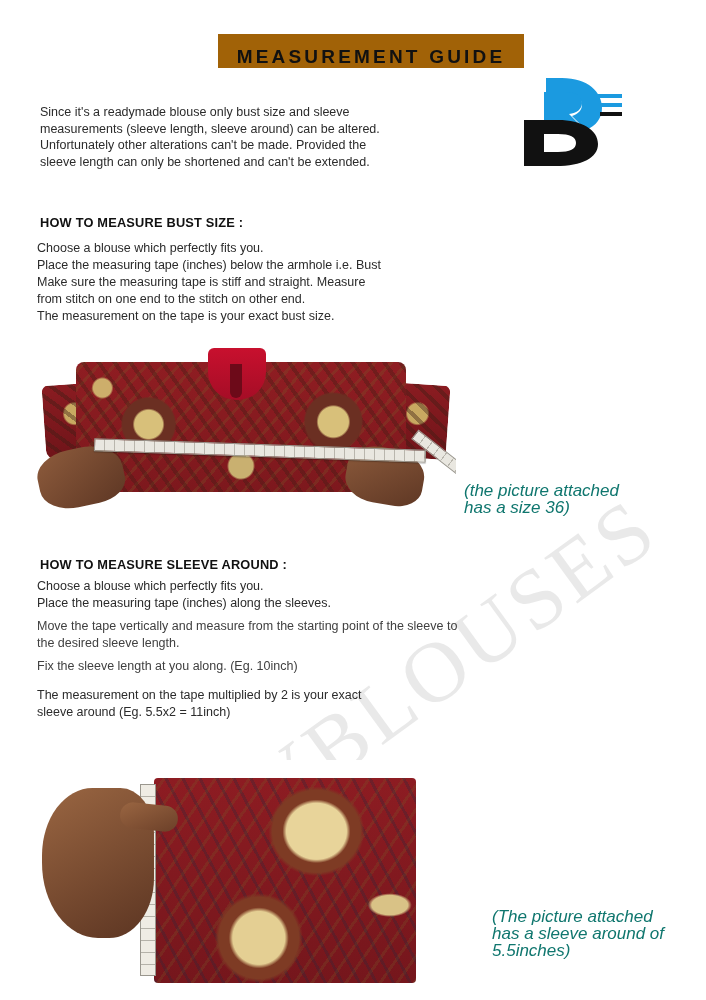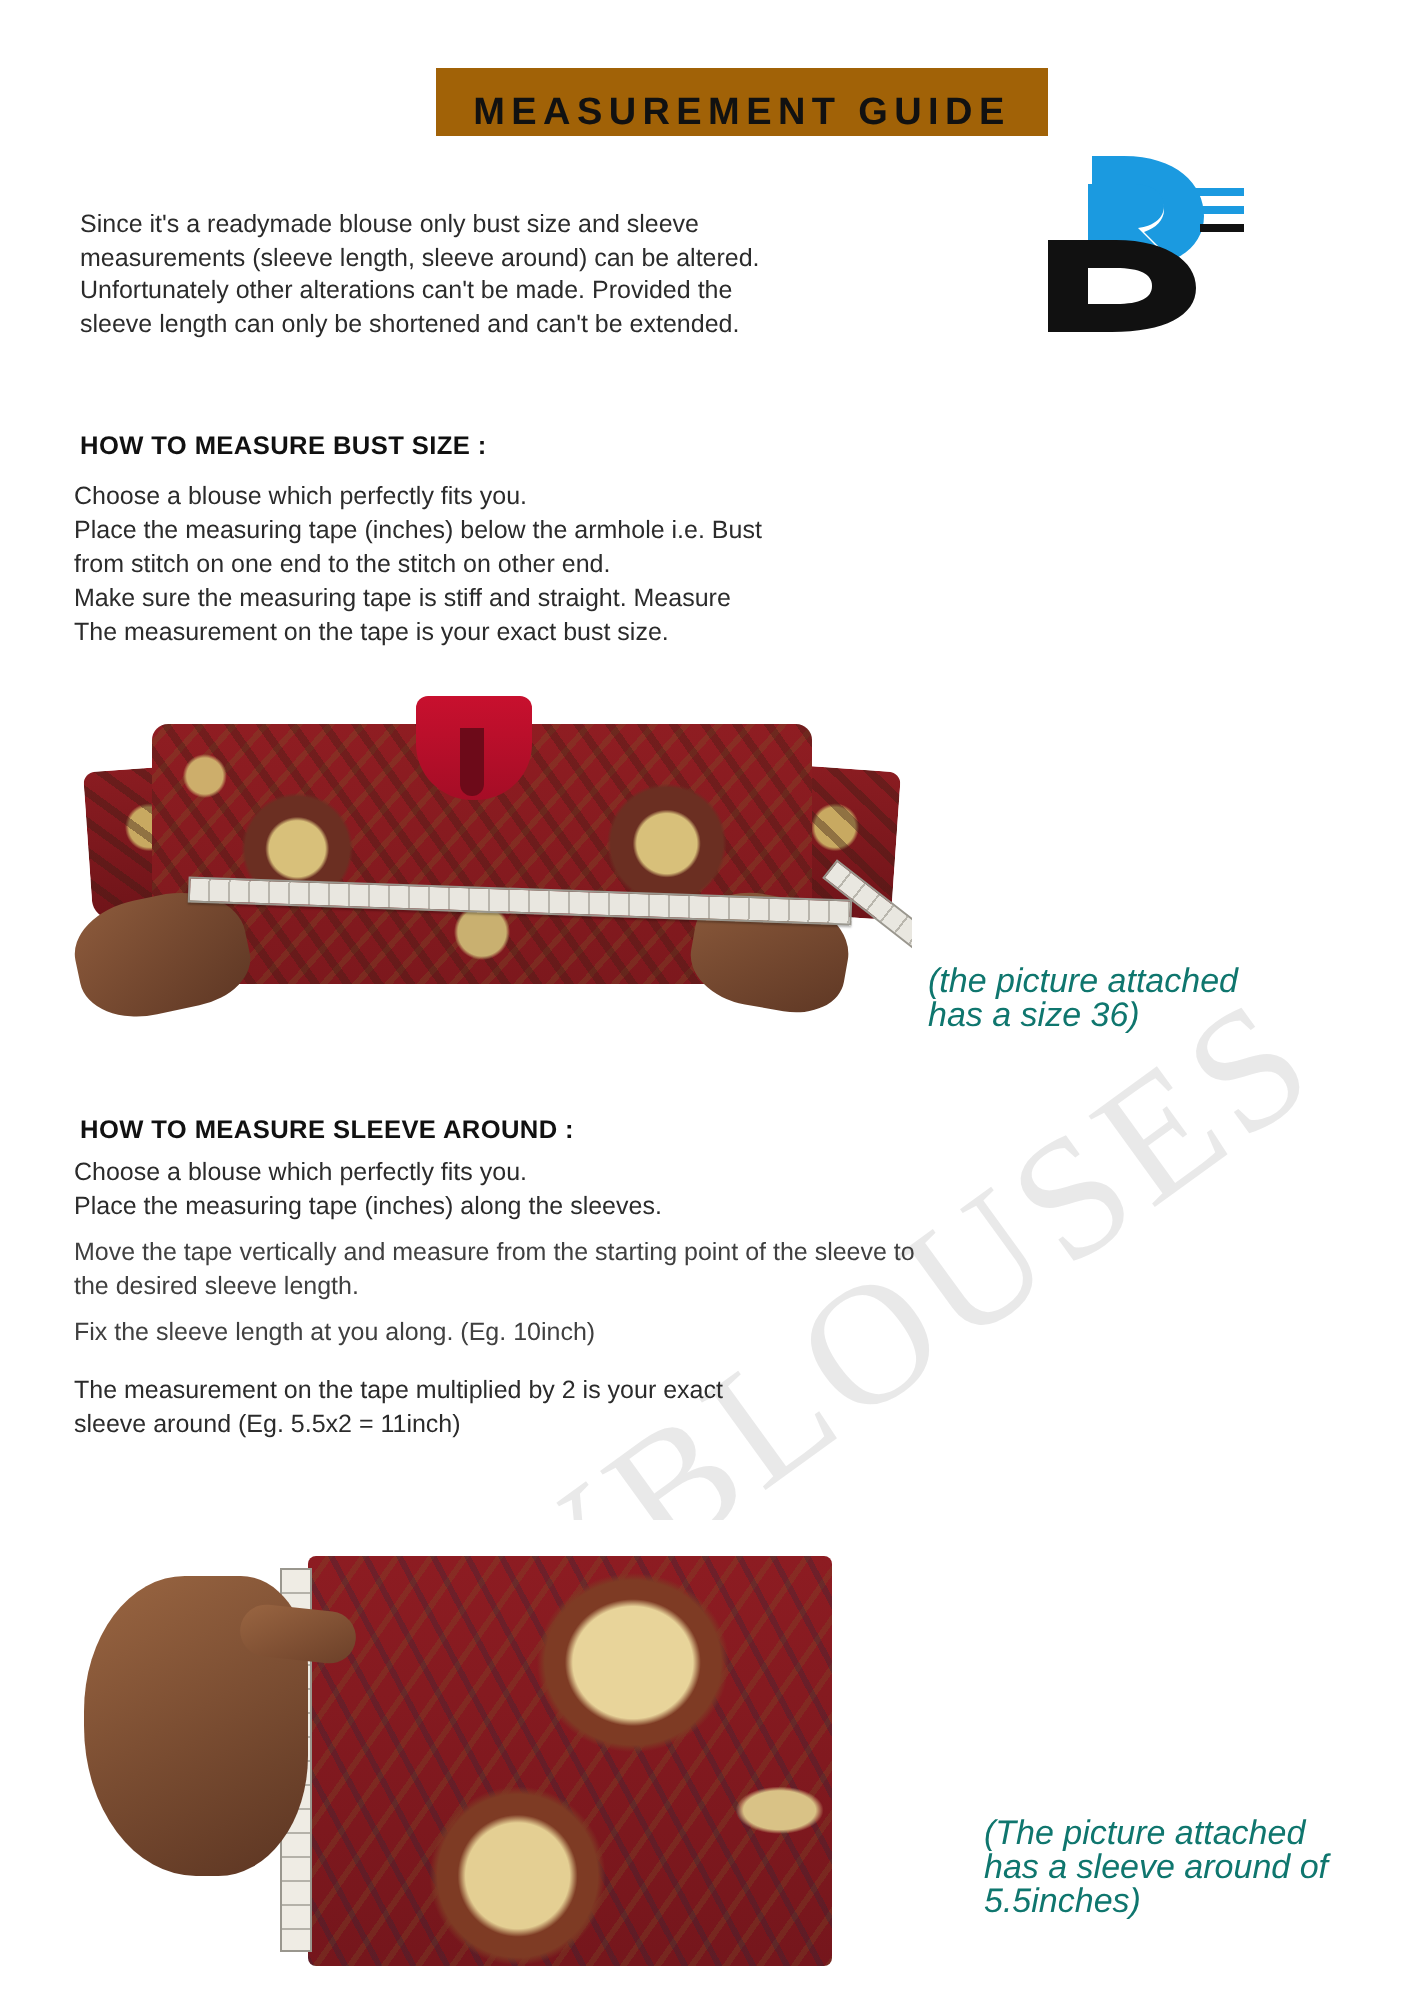--- a/index.html
+++ b/index.html
@@ -299,22 +299,22 @@
     <div>measurements (sleeve length, sleeve around) can be altered.</div>
     <div>Unfortunately other alterations can't be made. Provided the</div>
     <div>sleeve length can only be shortened and can't be extended.</div>
   </div>
 
   <div class="section-head" id="bust-head">HOW TO MEASURE BUST SIZE :</div>
 
   <div class="body-text" id="bust-body">
     <div>Choose a blouse which perfectly fits you.</div>
     <div>Place the measuring tape (inches) below the armhole i.e. Bust</div>
+    <div>Make sure the measuring tape is stiff and straight. Measure</div>
     <div>from stitch on one end to the stitch on other end.</div>
-    <div>Make sure the measuring tape is stiff and straight. Measure</div>
     <div>The measurement on the tape is your exact bust size.</div>
   </div>
 
   <div class="photo" id="photo-bust">
     <div class="blouse-sleeve-l"></div>
     <div class="blouse-sleeve-r"></div>
     <div class="blouse-body"></div>
     <div class="blouse-neck"></div>
     <div class="hand" id="hand-left"></div>
     <div class="hand" id="hand-right"></div>

